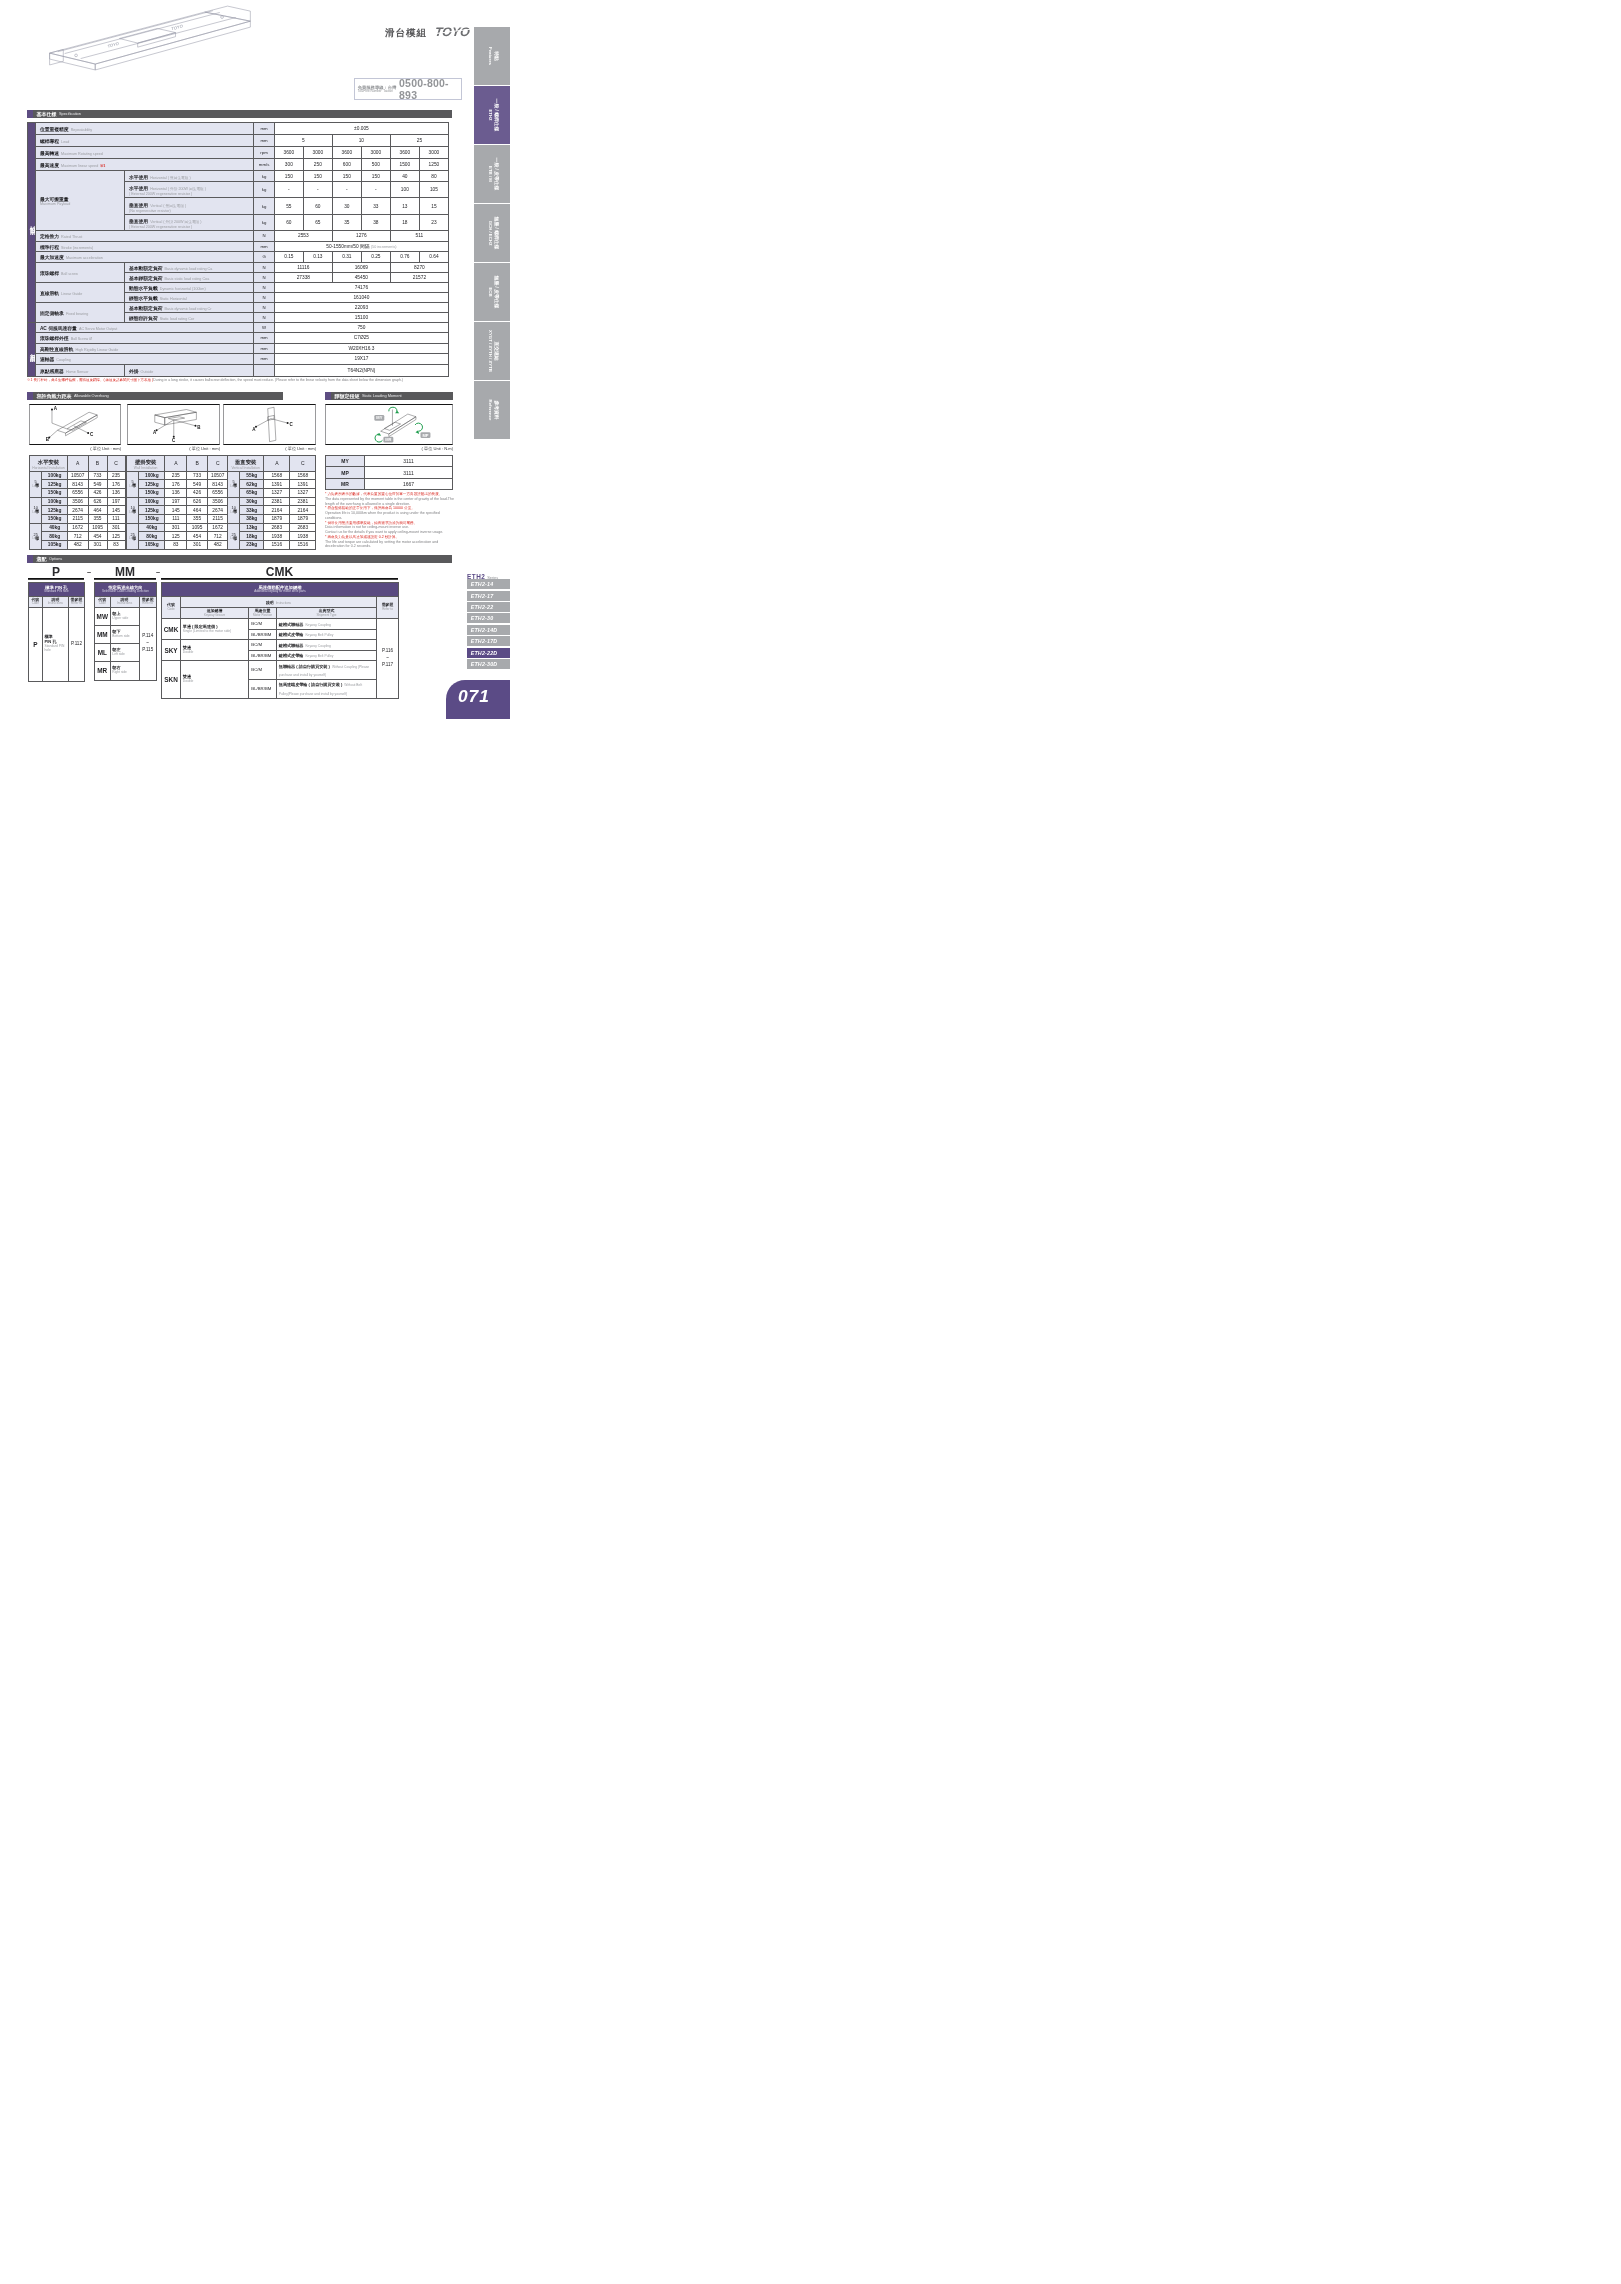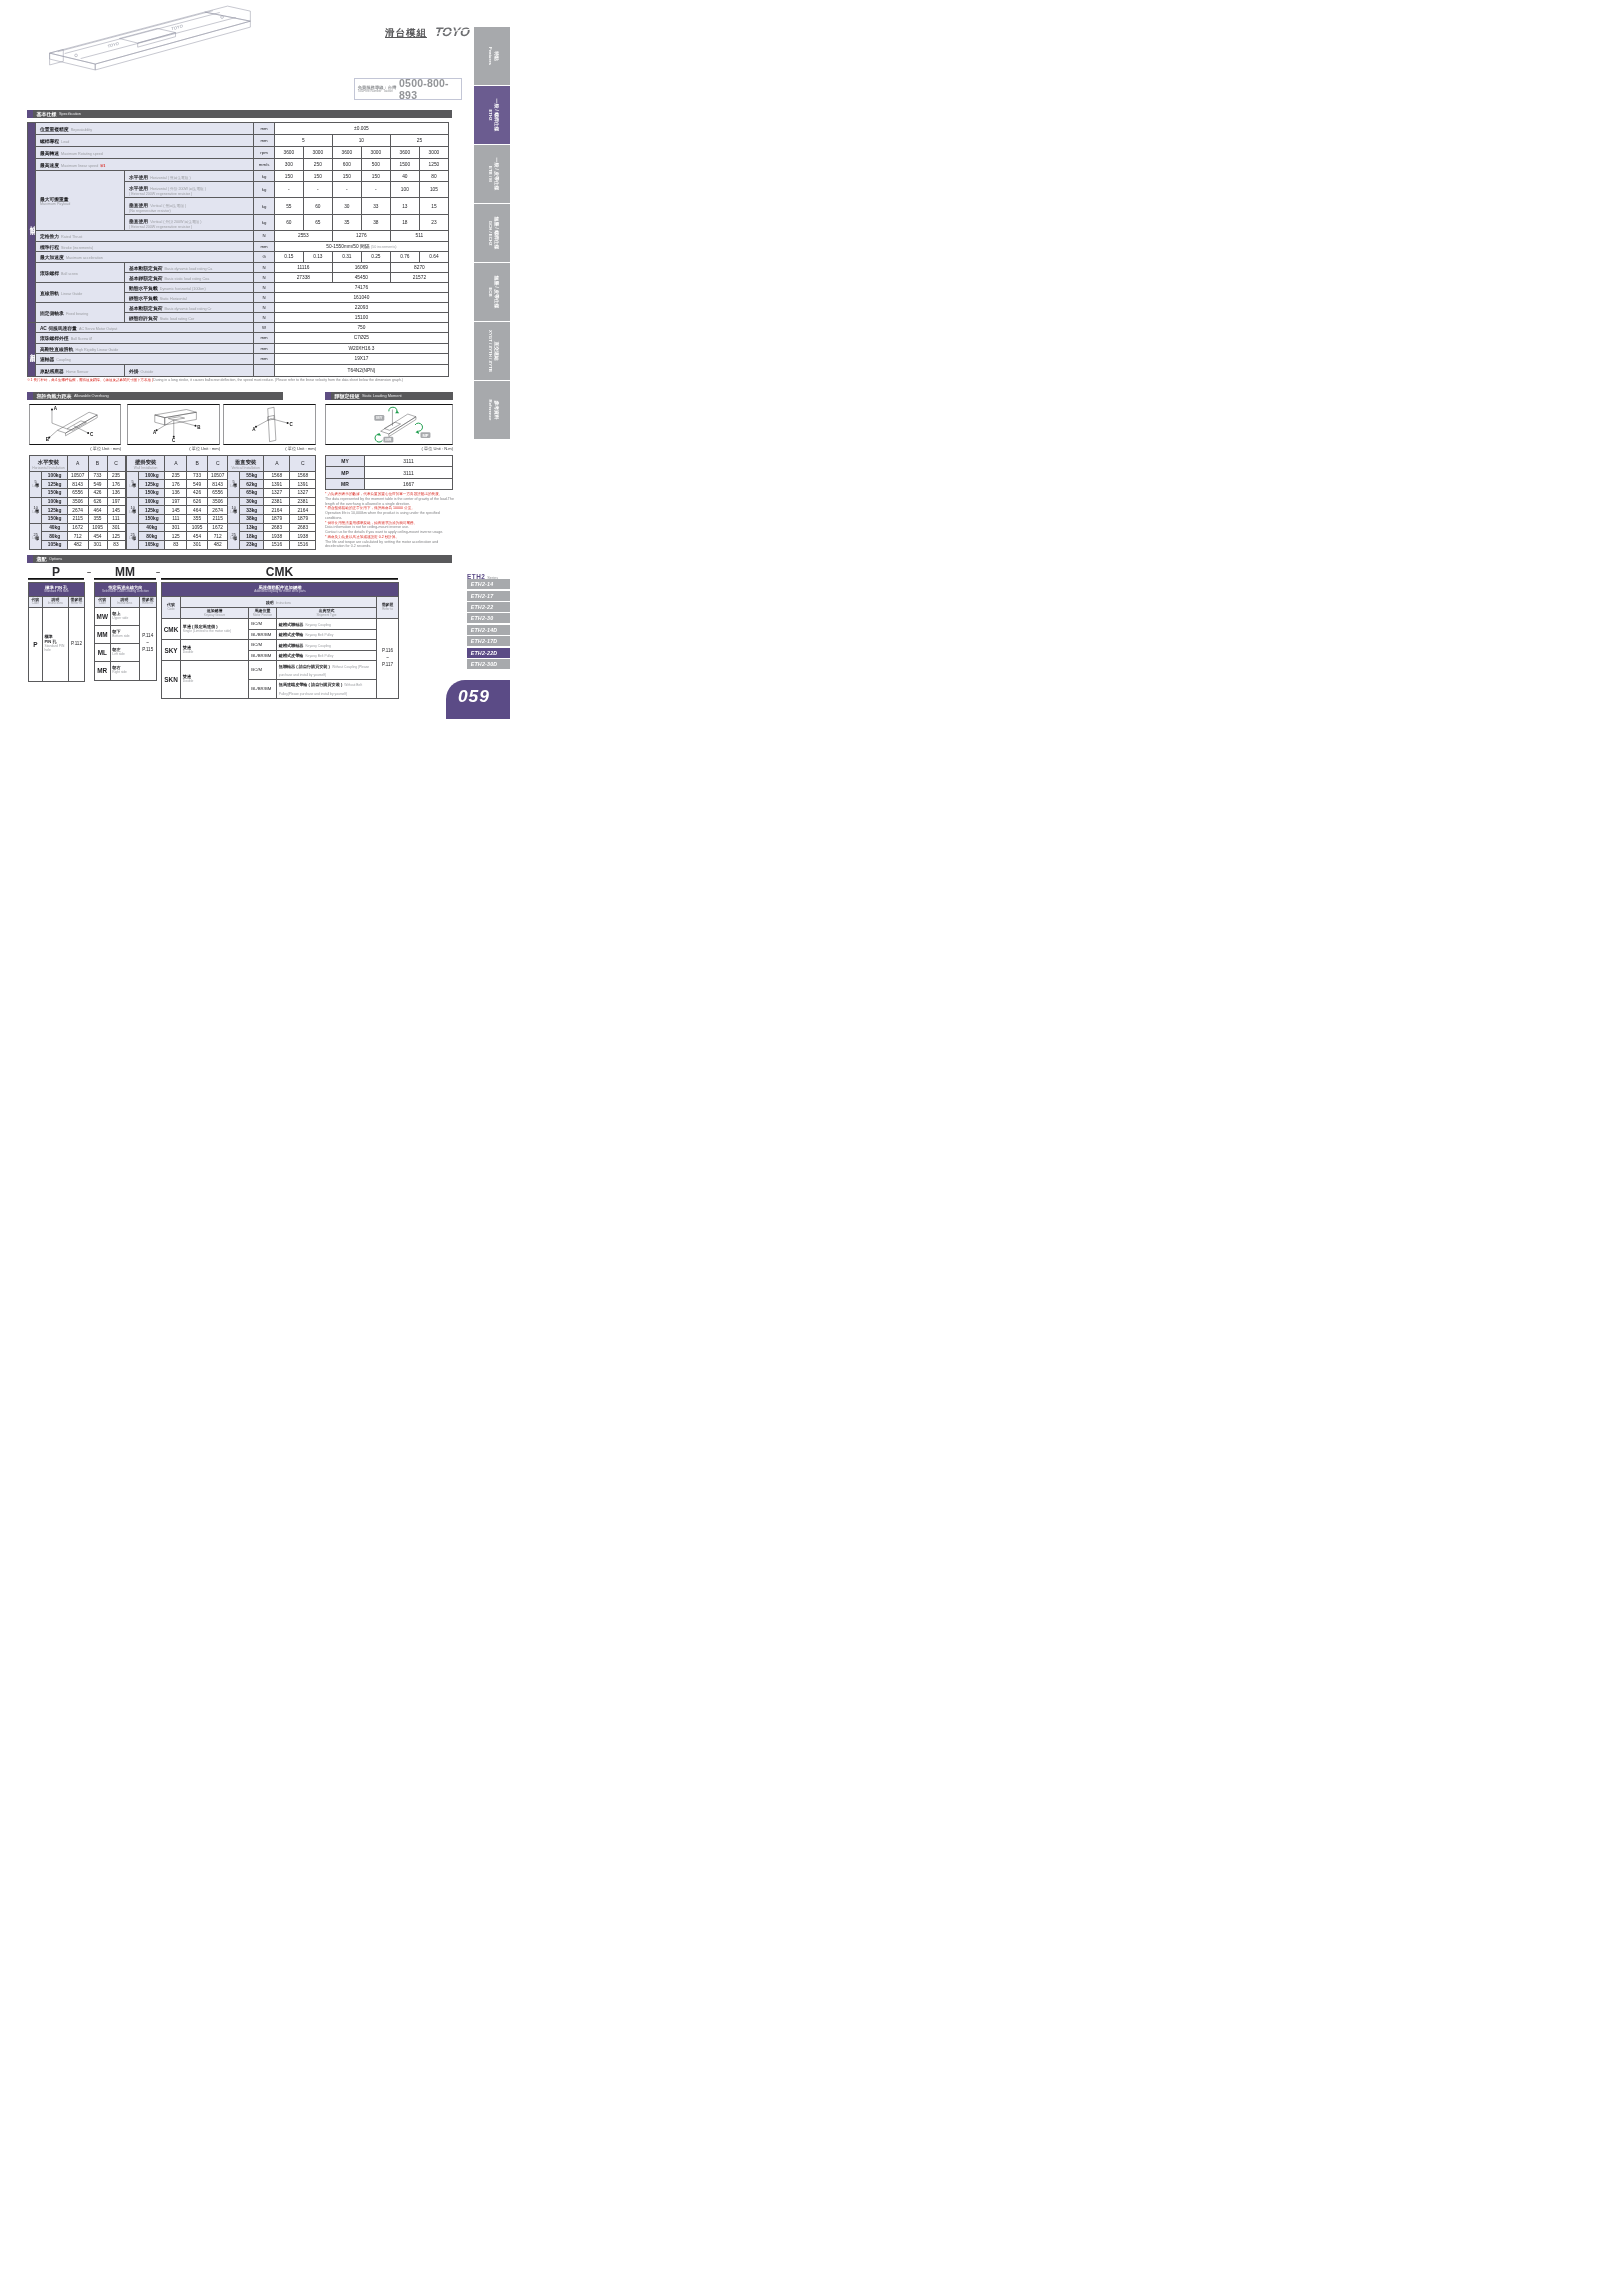--- a/index.html
+++ b/index.html
@@ -1,20 +1,20 @@
 <!DOCTYPE html>
 <html style="font-size:7.3px"><head>
 <meta charset="utf-8">
 <style>
   html,body{margin:0;padding:0;background:#fff;}
   .page{position:relative;width:510px;height:719px;background:#fff;overflow:hidden;
         font-family:"Liberation Sans",sans-serif;color:#1f1f22;}
   
   .prod-draw{position:absolute;left:21px;top:1.8px;}
-  .prodline{position:absolute;left:385px;top:27px;font-size:9.6px;font-weight:700;letter-spacing:0.9px;color:#58585a;text-decoration:underline;}
+  .prodline{position:absolute;left:385px;top:27px;font-size:9.6px;font-weight:700;letter-spacing:0.9px;color:#58585a;}
   .toyologo{position:absolute;left:435px;top:25px;font-size:12.3px;font-weight:900;font-style:italic;color:#6d6e71;letter-spacing:0;transform:skewX(-6deg);}
   .toyologo::after{content:"";position:absolute;left:-0.9px;right:-0.9px;top:46%;height:0.9px;background:#fff;transform:rotate(-7deg);}
   .tollfree{position:absolute;left:354px;top:78px;width:108px;height:22.4px;border:0.7px solid #c3c6d6;box-sizing:border-box;
             display:flex;align-items:center;padding:0.9px 2.7px;gap:2.7px;}
   .tf-left{display:flex;flex-direction:column;line-height:1.25;}
   .tf-zh{font-size:4.3px;font-weight:700;color:#939598;white-space:nowrap;}
   .tf-en{font-size:3.1px;color:#939598;white-space:nowrap;}
   .tf-num{font-size:10.5px;font-weight:700;color:#939598;letter-spacing:0.2px;}
   
   .tab{position:absolute;left:474px;width:37px;height:58px;background:#a7a9ac;overflow:hidden;}
@@ -969,17 +969,17 @@
   <div class="serbtn" style="top:579px">ETH2-14</div>
   <div class="serbtn" style="top:591px">ETH2-17</div>
   <div class="serbtn" style="top:602px">ETH2-22</div>
   <div class="serbtn" style="top:613px">ETH2-30</div>
   <div class="serbtn" style="top:625px">ETH2-14D</div>
   <div class="serbtn" style="top:636px">ETH2-17D</div>
   <div class="serbtn active" style="top:648px">ETH2-22D</div>
   <div class="serbtn" style="top:659px">ETH2-30D</div>
 
   <div class="pagetab">
-    <span class="pagenum">059</span>
+    <span class="pagenum">071</span>
   </div>
 
 </div>
 
 
 </body></html>

